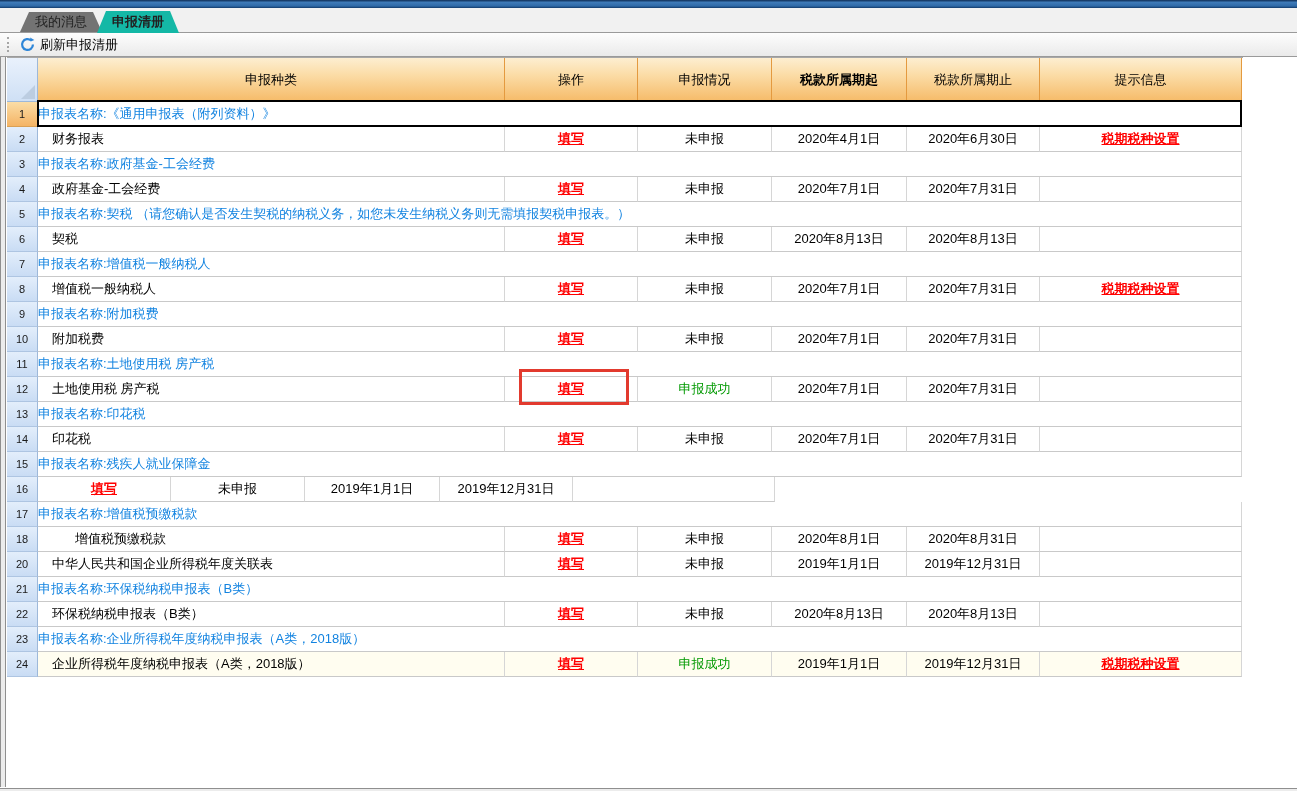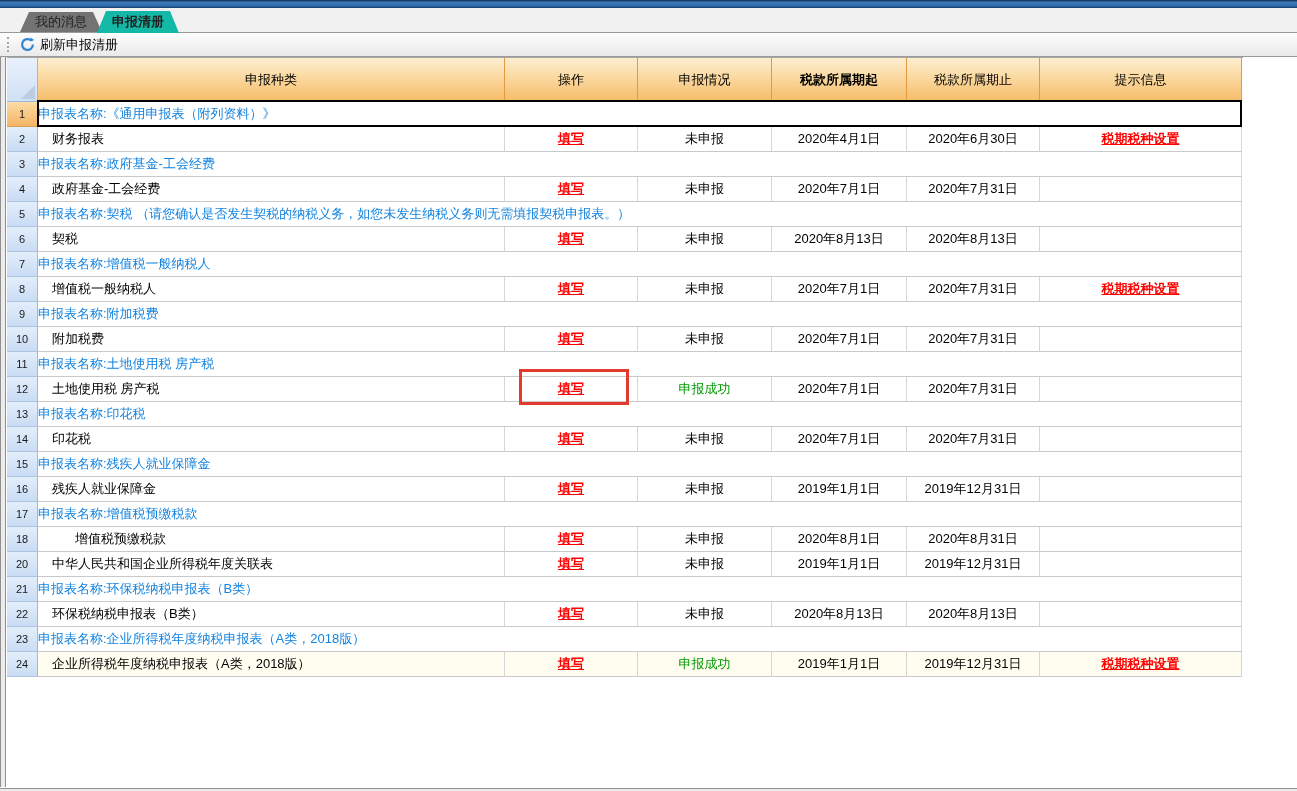--- a/index.html
+++ b/index.html
@@ -220,21 +220,20 @@
           <div class="cell" style="width: 135px;">2020年7月1日</div>
           <div class="cell" style="width: 133px;">2020年7月31日</div>
           <div class="cell" style="width: 202px;"></div>
         </div>
         <div class="grid-row">
           <div class="numcell">15</div>
           <div class="catcell">申报表名称:残疾人就业保障金</div>
         </div>
         <div class="grid-row">
           <div class="numcell">16</div>
-          <div class="cell name-cell" style="width: 467px;">残疾人就业保障金</div>
           <div class="cell action-cell" style="width: 133px;">
             <div class="action-link">填写</div>
           </div>
           <div class="cell" style="width: 134px;">
             <div class="status-pending">未申报</div>
           </div>
           <div class="cell" style="width: 135px;">2019年1月1日</div>
           <div class="cell" style="width: 133px;">2019年12月31日</div>
           <div class="cell" style="width: 202px;"></div>
         </div>

